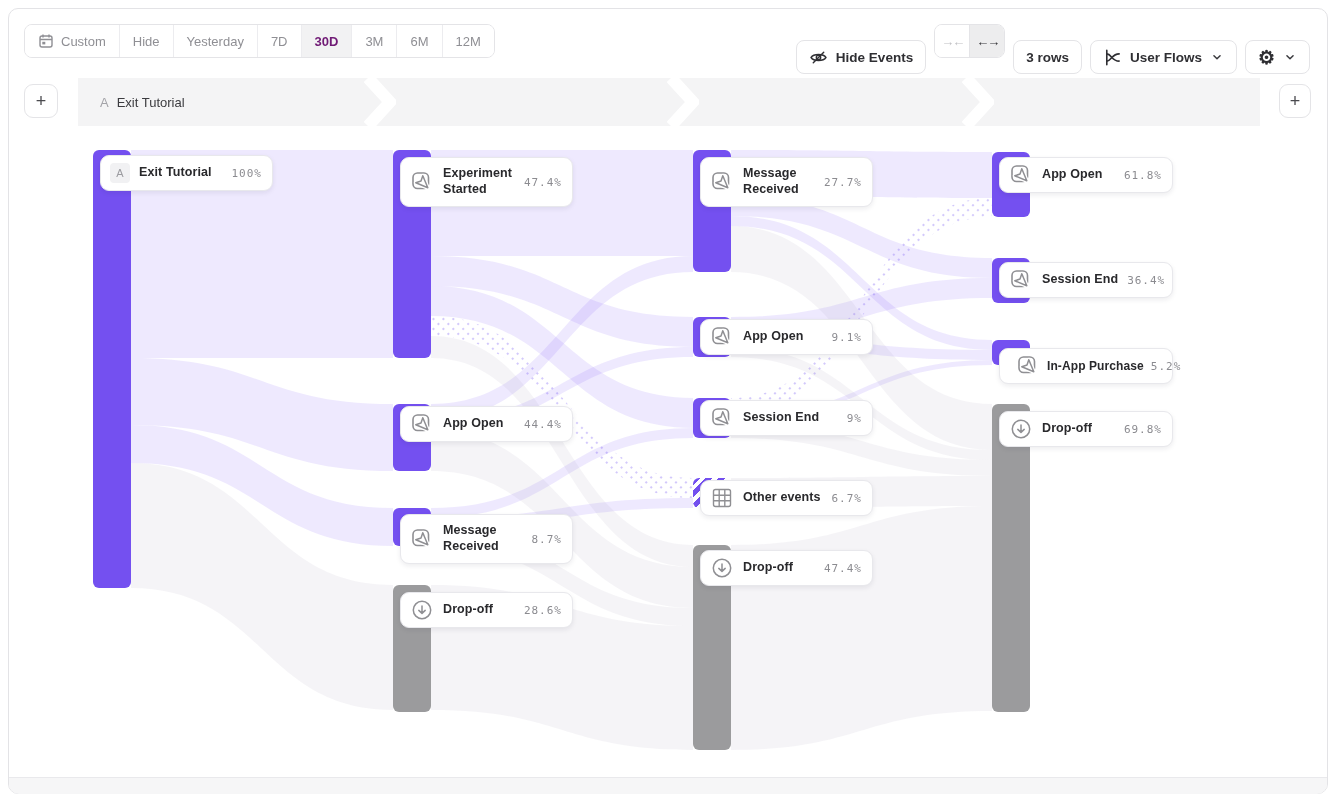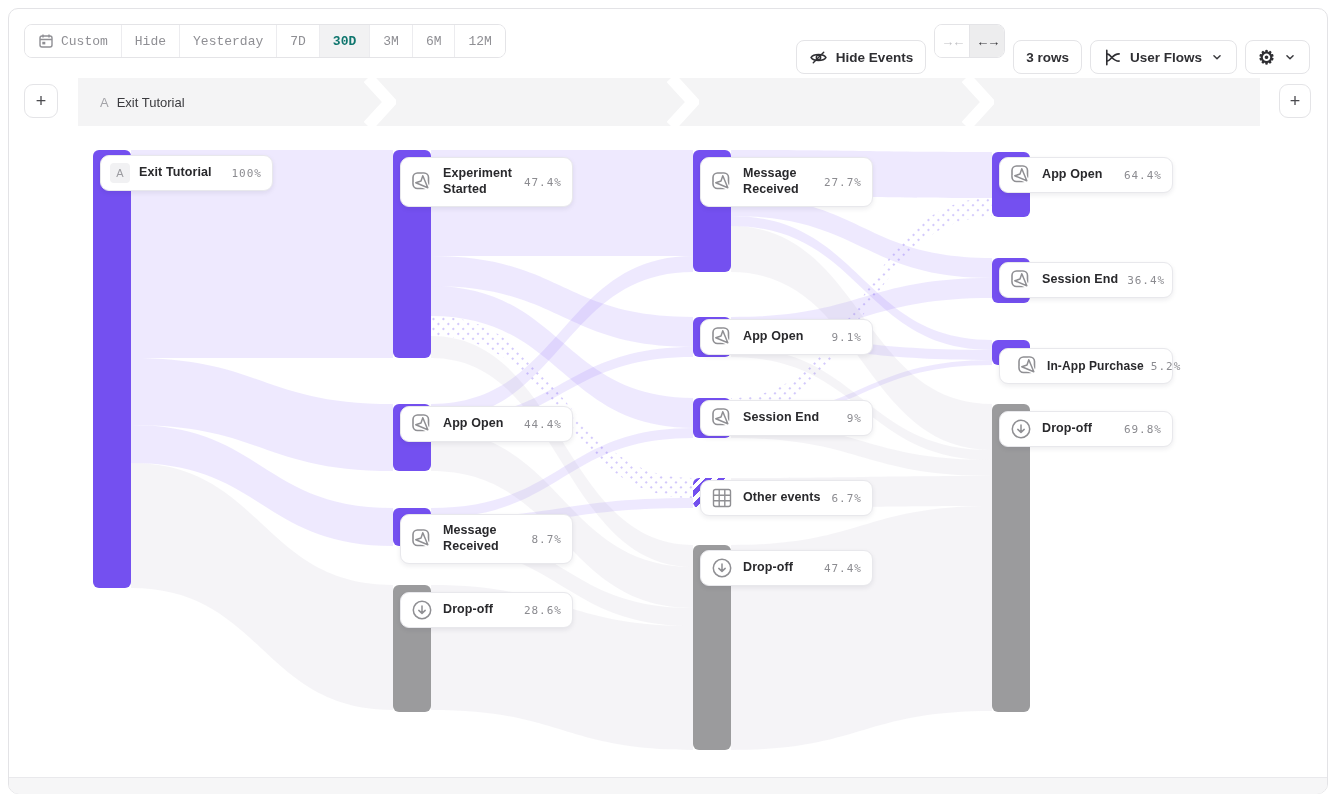--- a/index.html
+++ b/index.html
@@ -2,25 +2,25 @@
 <html><head>
 <meta charset="utf-8">
 <style>
   html,body{margin:0;padding:0;}
   body{width:1336px;height:797px;position:relative;overflow:hidden;background:#fff;
        font-family:"Liberation Sans",sans-serif;-webkit-font-smoothing:antialiased;}
   .frame{position:absolute;inset:8px 8px 3px 8px;border:1px solid #e3e3e6;border-radius:10px;background:#fff;}
 
   
   .date-group{position:absolute;left:24px;top:24px;height:34px;display:inline-flex;align-items:stretch;
-      border:1px solid #e4e4e7;border-radius:8px;background:#fff;overflow:hidden;box-sizing:border-box;font-family:Liberation Mono, monospace;}
+      border:1px solid #e4e4e7;border-radius:8px;background:#fff;overflow:hidden;box-sizing:border-box;}
   .date-btn{display:flex;align-items:center;gap:7px;padding:0 13px;font-size:13px;color:#8f8f94;
       border-left:1px solid #ececef;background:#fff;cursor:pointer;white-space:nowrap;}
   .date-btn:first-child{border-left:none;}
-  .date-btn.active{background:#f2f2f3;color:#0f766e;font-weight:700;}
+  .date-btn.active{background:#f2f2f3;color:#701a75;font-weight:700;}
 
   .toolbar-right{position:absolute;top:24px;right:26px;height:34px;display:flex;gap:8px;}
   .tbtn{display:flex;align-items:center;gap:8px;height:34px;padding:0 12px;background:#fff;
       border:1px solid #e4e4e7;border-radius:8px;font-size:13.5px;color:#2f2f33;font-weight:600;
       box-sizing:border-box;cursor:pointer;white-space:nowrap;margin-top:16px;}
   .seg{display:flex;height:34px;border:1px solid #e4e4e7;border-radius:8px;overflow:hidden;box-sizing:border-box;}
   .seg-btn{width:34px;display:flex;align-items:center;justify-content:center;font-size:13px;cursor:pointer;background:#fff;}
   .seg-btn.disabled{color:#c0c0c4;}
   .seg-btn.active{background:#ededee;color:#323236;border-left:1px solid #e4e4e7;}
   .arrowtxt{letter-spacing:-2px;font-weight:700;}
@@ -319,21 +319,21 @@
 
   <div class="node h36" style="left:999px;top:31px;width:174px;">
     <span class="nicon">
       <svg width="24" height="24" viewBox="0 0 24 24">
         <rect x="3" y="3" width="15.5" height="15.5" rx="4.5" fill="none" stroke="#8f8f93" stroke-width="1.6"></rect>
         <path d="M6.2 6.2l5 12 1.8-5.2 5.2-1.8z" transform="rotate(180 12 12)" fill="#fff" stroke="#fff" stroke-width="4" stroke-linejoin="round"></path>
         <path d="M6.2 6.2l5 12 1.8-5.2 5.2-1.8z" transform="rotate(180 12 12)" fill="#fff" stroke="#8f8f93" stroke-width="1.5" stroke-linejoin="round"></path>
       </svg>
     </span>
     <div class="lbl nw">App Open</div>
-    <div class="val">64.4%</div>
+    <div class="val">61.8%</div>
   </div>
   <div class="node h36" style="left:999px;top:136px;width:174px;">
     <span class="nicon">
       <svg width="24" height="24" viewBox="0 0 24 24">
         <rect x="3" y="3" width="15.5" height="15.5" rx="4.5" fill="none" stroke="#8f8f93" stroke-width="1.6"></rect>
         <path d="M6.2 6.2l5 12 1.8-5.2 5.2-1.8z" transform="rotate(180 12 12)" fill="#fff" stroke="#fff" stroke-width="4" stroke-linejoin="round"></path>
         <path d="M6.2 6.2l5 12 1.8-5.2 5.2-1.8z" transform="rotate(180 12 12)" fill="#fff" stroke="#8f8f93" stroke-width="1.5" stroke-linejoin="round"></path>
       </svg>
     </span>
     <div class="lbl nw">Session End</div>

